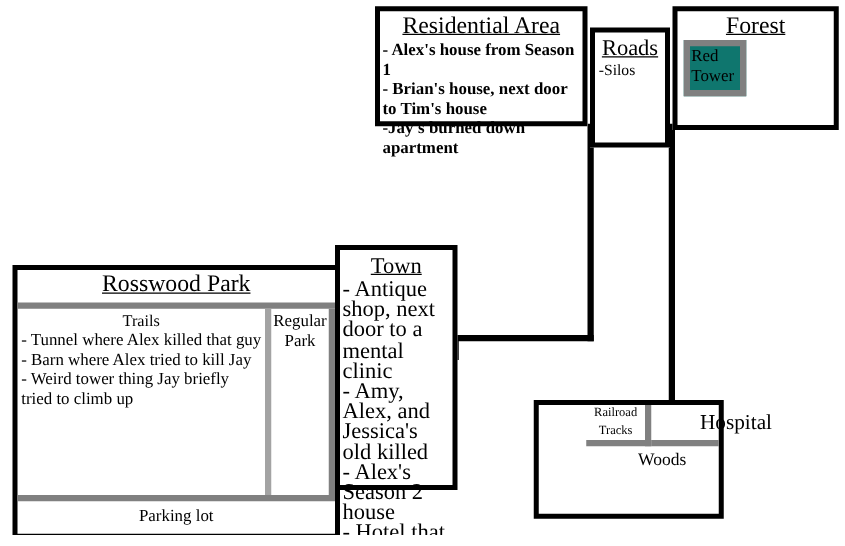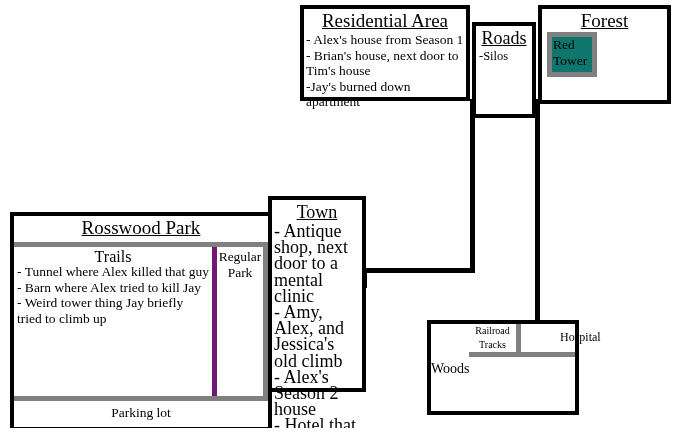--- a/index.html
+++ b/index.html
@@ -31,35 +31,35 @@
   .title {
     text-align: center;
     text-decoration: underline;
     font-size: 19px;
     line-height: 22px;
     padding-top: 1px;
     white-space: nowrap;
   }
   .subtitle {
     text-align: center;
-    font-size: 16px;
+    font-size: 13px;
     line-height: 15px;
   }
   .item {
     font-size: 13.5px;
     line-height: 15.5px;
     text-align: left;
   }
   .list {
     padding: 0 3px;
   }
 
   
   #residential-area-box { left: 300px; top: 5px; width: 170px; height: 96px; }
-  #residential-area-box .list { padding: 0 2px; }
+  #residential-area-box .list { padding: 0 2px; font-weight: bold; }
 
   
   #roads-box { left: 472px; top: 22px; width: 64px; height: 96px; }
   #roads-box .title { font-size: 18px; }
   #roads-box .item { font-size: 12.5px; line-height: 14px; }
 
   
   #forest-box { left: 538px; top: 5px; width: 133px; height: 99px; }
   #red-tower-cell {
     position: absolute;
@@ -85,21 +85,21 @@
     position: absolute; left: 0; bottom: 26px; width: 100%; height: 5px;
     background: #808080;
   }
   #trails-cell {
     position: absolute; left: 0; top: 31px; right: 56px; bottom: 31px;
     overflow: hidden;
   }
   #trails-cell .subtitle { padding-top: 2px; }
   #regular-park-cell {
     position: absolute; right: 0; top: 31px; width: 56px; bottom: 31px;
-    border-left: 5px solid #701a75;
+    border-left: 5px solid #a3a3a3;
     border-right: 5px solid #808080;
     box-sizing: border-box;
     text-align: center;
     font-size: 13.5px;
     line-height: 16px;
     padding-top: 2px;
   }
   #parking-lot-cell {
     position: absolute; left: 0; bottom: 0; width: 100%; height: 26px;
     text-align: center;
@@ -126,32 +126,32 @@
     position: absolute; left: 38px; top: 0; width: 52px; height: 33px;
     border-right: 5px solid #808080;
     border-bottom: 5px solid #808080;
     box-sizing: border-box;
     text-align: center; font-size: 10px; line-height: 14px;
   }
   #hospital-cell {
     position: absolute; left: 90px; top: 0; right: 0; height: 33px;
     border-bottom: 5px solid #808080;
     box-sizing: border-box;
-    text-align: center; font-size: 12px; line-height: 27px; padding-left: 39px;
+    text-align: center; font-size: 17px; line-height: 27px; padding-left: 39px;
   }
   #annex-cell {
     position: absolute; left: 90px; top: 33px; right: 0; height: 30px;
     border-left: 5px solid #808080;
     border-bottom: 5px solid #808080;
     box-sizing: border-box;
     text-align: center; font-size: 13.5px; line-height: 24px;
   }
   #woods-label {
     position: absolute; left: 0; top: 36px; width: 118px;
-    text-align: left; font-size: 14px; line-height: 17px;
+    text-align: right; font-size: 14px; line-height: 17px;
   }
 
   
   #conn-roads-vert   { left: 470px; top: 99px;  width: 5px;   height: 174px; }
   #conn-roads-horiz  { left: 362px; top: 268px; width: 113px; height: 5px; }
   #conn-town-vert    { left: 362px; top: 268px; width: 5px;   height: 20px; }
   #conn-forest-vert  { left: 535px; top: 99px;  width: 5px;   height: 225px; }
 </style>
 </head>
 <body>
@@ -197,21 +197,21 @@
     </div>
     <div id="regular-park-cell">Regular Park</div>
     <div id="rosswood-divider-bottom"></div>
     <div id="parking-lot-cell">Parking lot</div>
   </div>
 
   <div class="box" id="town-box">
     <div class="title">Town</div>
     <div class="list">
       <div class="item">- Antique shop, next door to a mental clinic</div>
-      <div class="item">- Amy, Alex, and Jessica's old climb</div>
+      <div class="item">- Amy, Alex, and Jessica's old killed</div>
       <div class="item">- Alex's Season 2 house</div>
       <div class="item">- Hotel that Jay and Jessica stayed at</div>
     </div>
   </div>
 
   <div class="box" id="woods-box">
     <div id="railroad-tracks-cell">Railroad Tracks</div>
     <div id="hospital-cell">Hospital</div>
     <div id="woods-label">Woods</div>
   </div>

